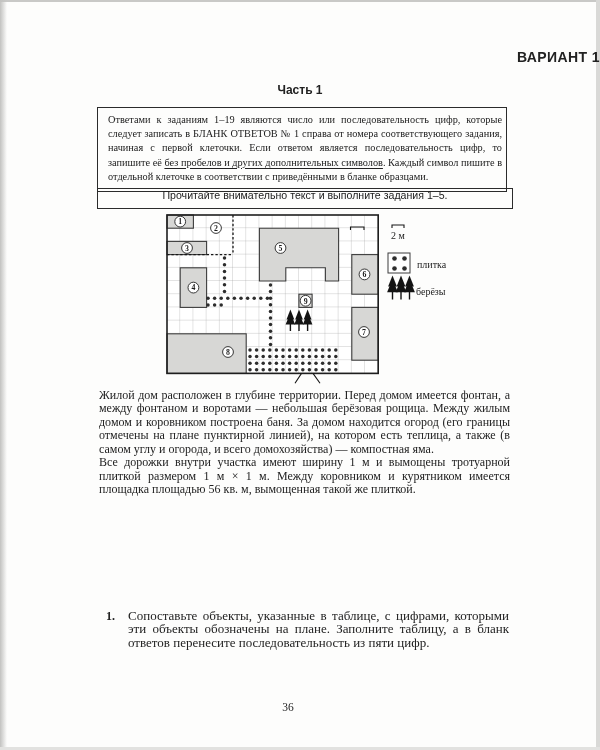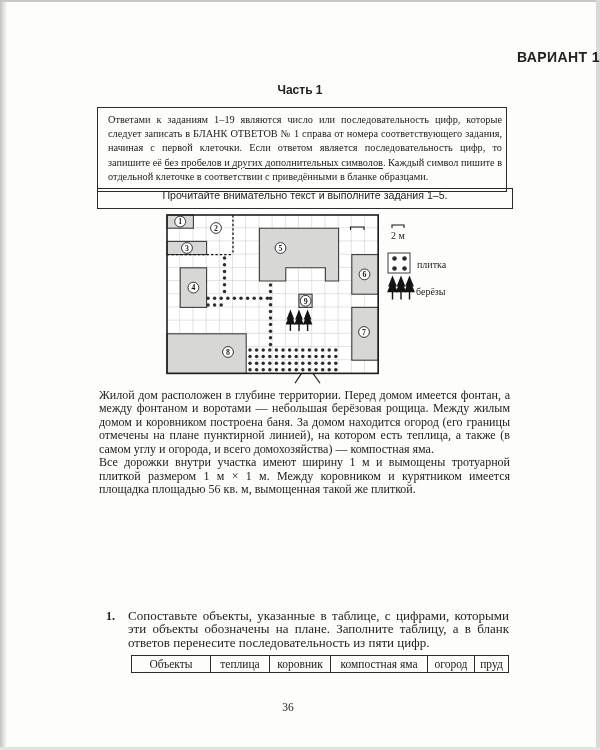--- a/index.html
+++ b/index.html
@@ -269,24 +269,16 @@
 <table class="answers">
   <colgroup>
     <col style="width:79px">
       <col style="width:59px">
       <col style="width:61px">
     <col style="width:97px">
       <col style="width:47px">
       <col style="width:34px">
   </colgroup>
   <tbody>
-      <tr>
-    <td>Объекты</td>
-    <td>теплица</td>
-    <td>коровник</td>
-    <td>компостная яма</td>
-    <td>огород</td>
-    <td>пруд</td>
-  </tr>
 </tbody>
   </table>
 
 <div class="page-num">36</div>
 
 </body></html>

